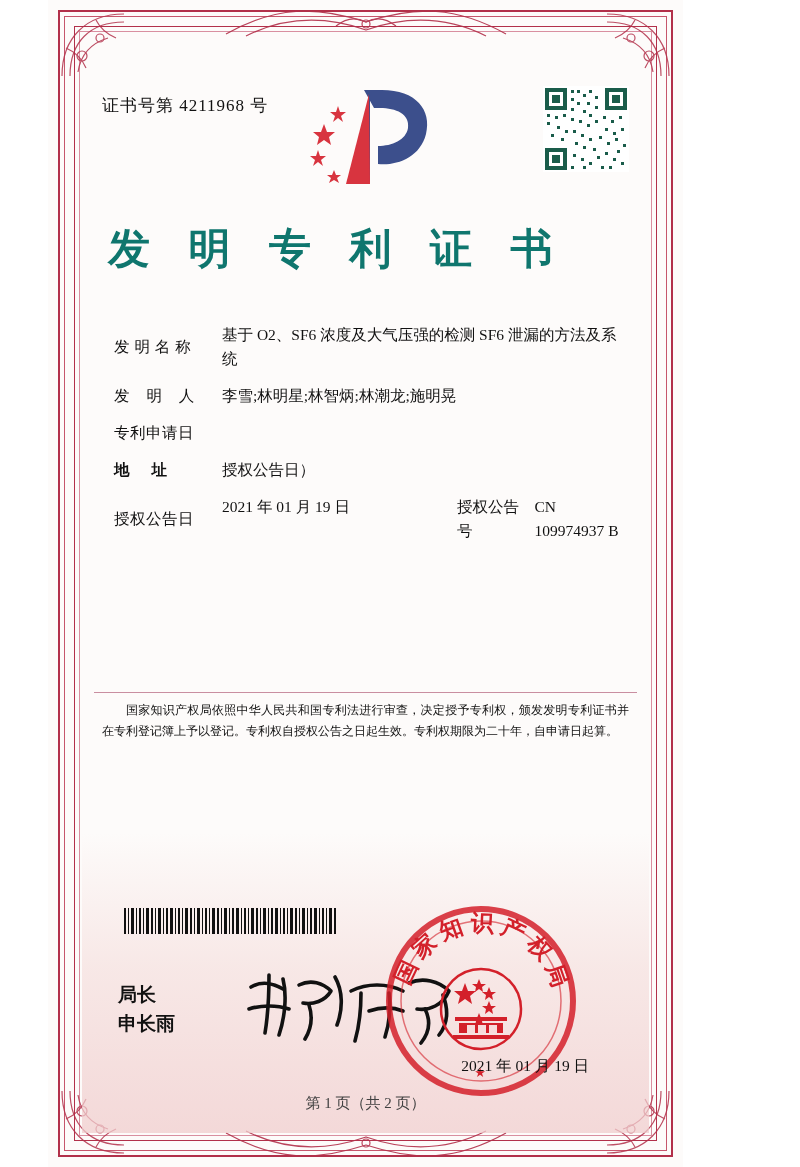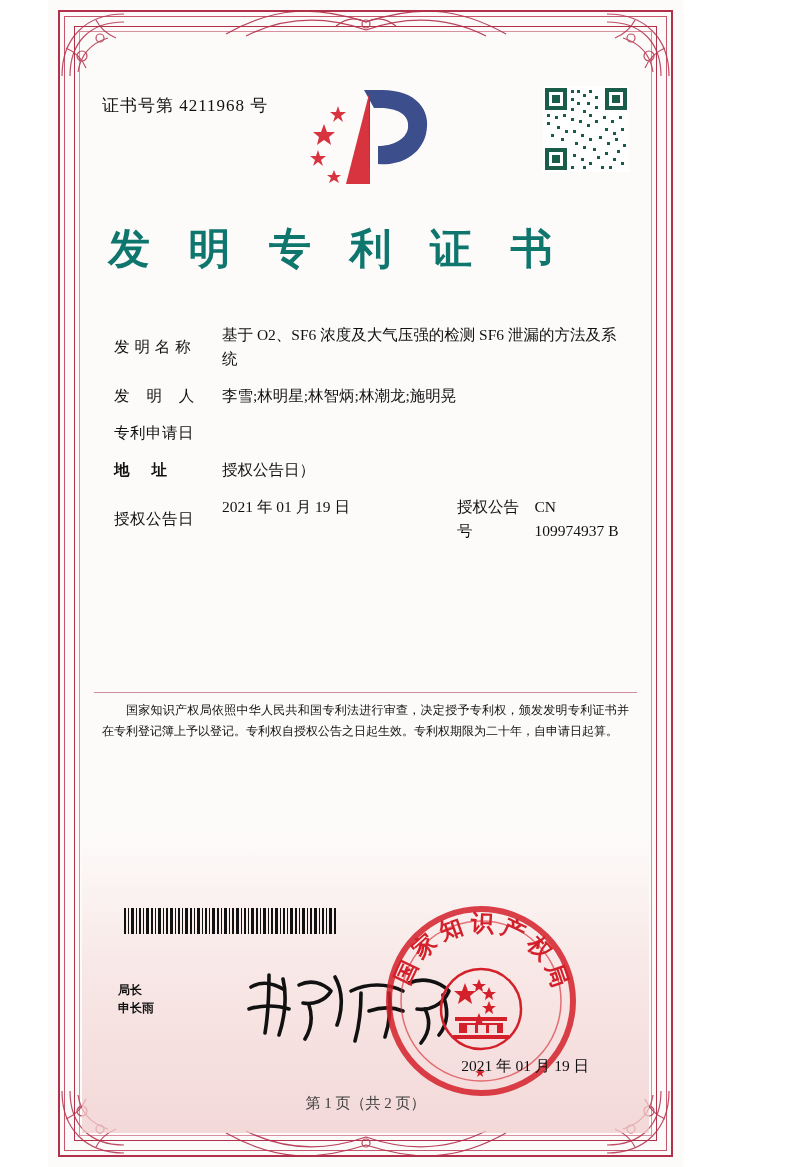--- a/index.html
+++ b/index.html
@@ -210,21 +210,21 @@
     left: 30px;
     top: 862px;
     width: 215px;
     height: 26px;
   }
 
   .signature-block {
     position: absolute;
     left: 24px;
     top: 935px;
-    font-size: 12px;
+    font-size: 19px;
     line-height: 1.5;
     color: #111;
     font-weight: 600;
   }
   .handwriting {
     position: absolute;
     left: 145px;
     top: 915px;
     width: 230px;
     height: 90px;

